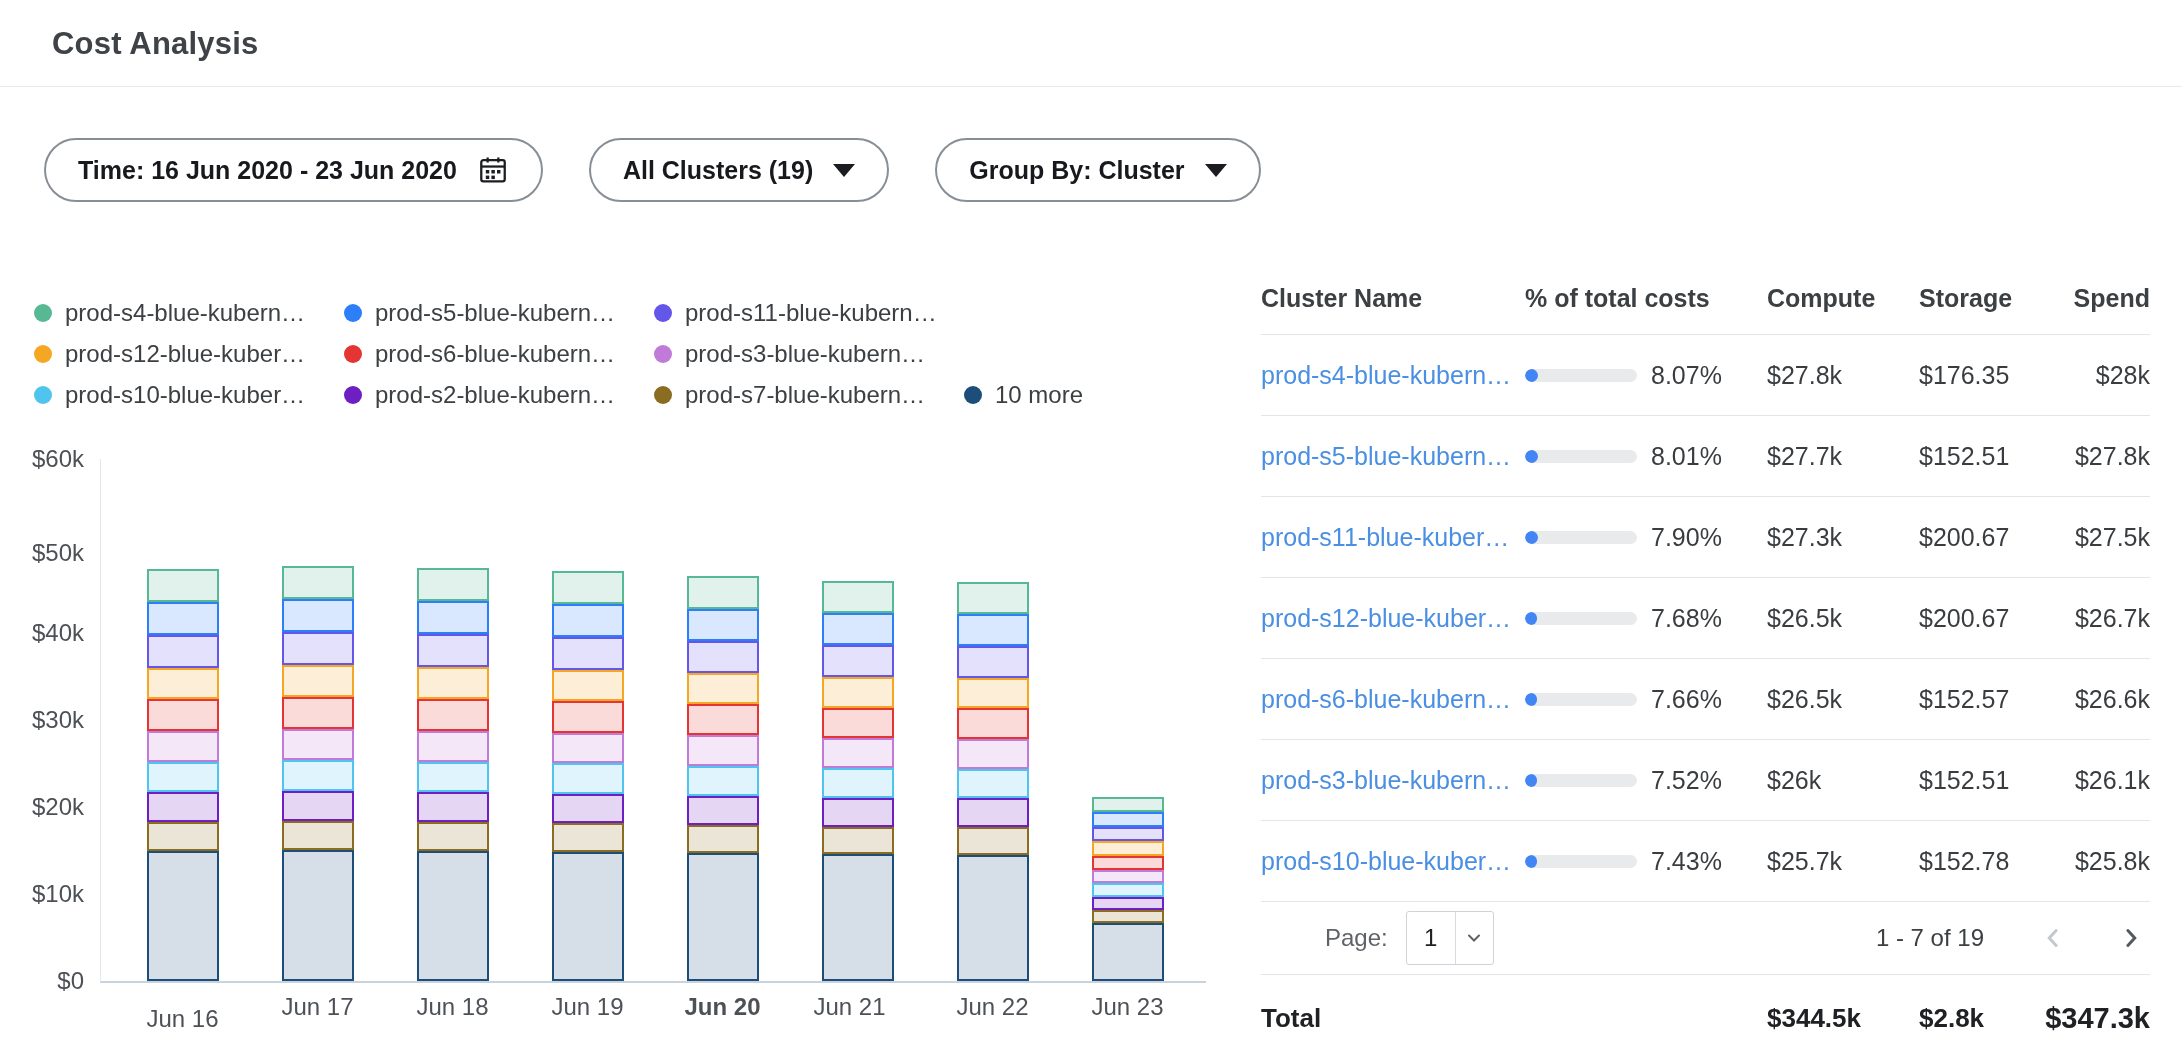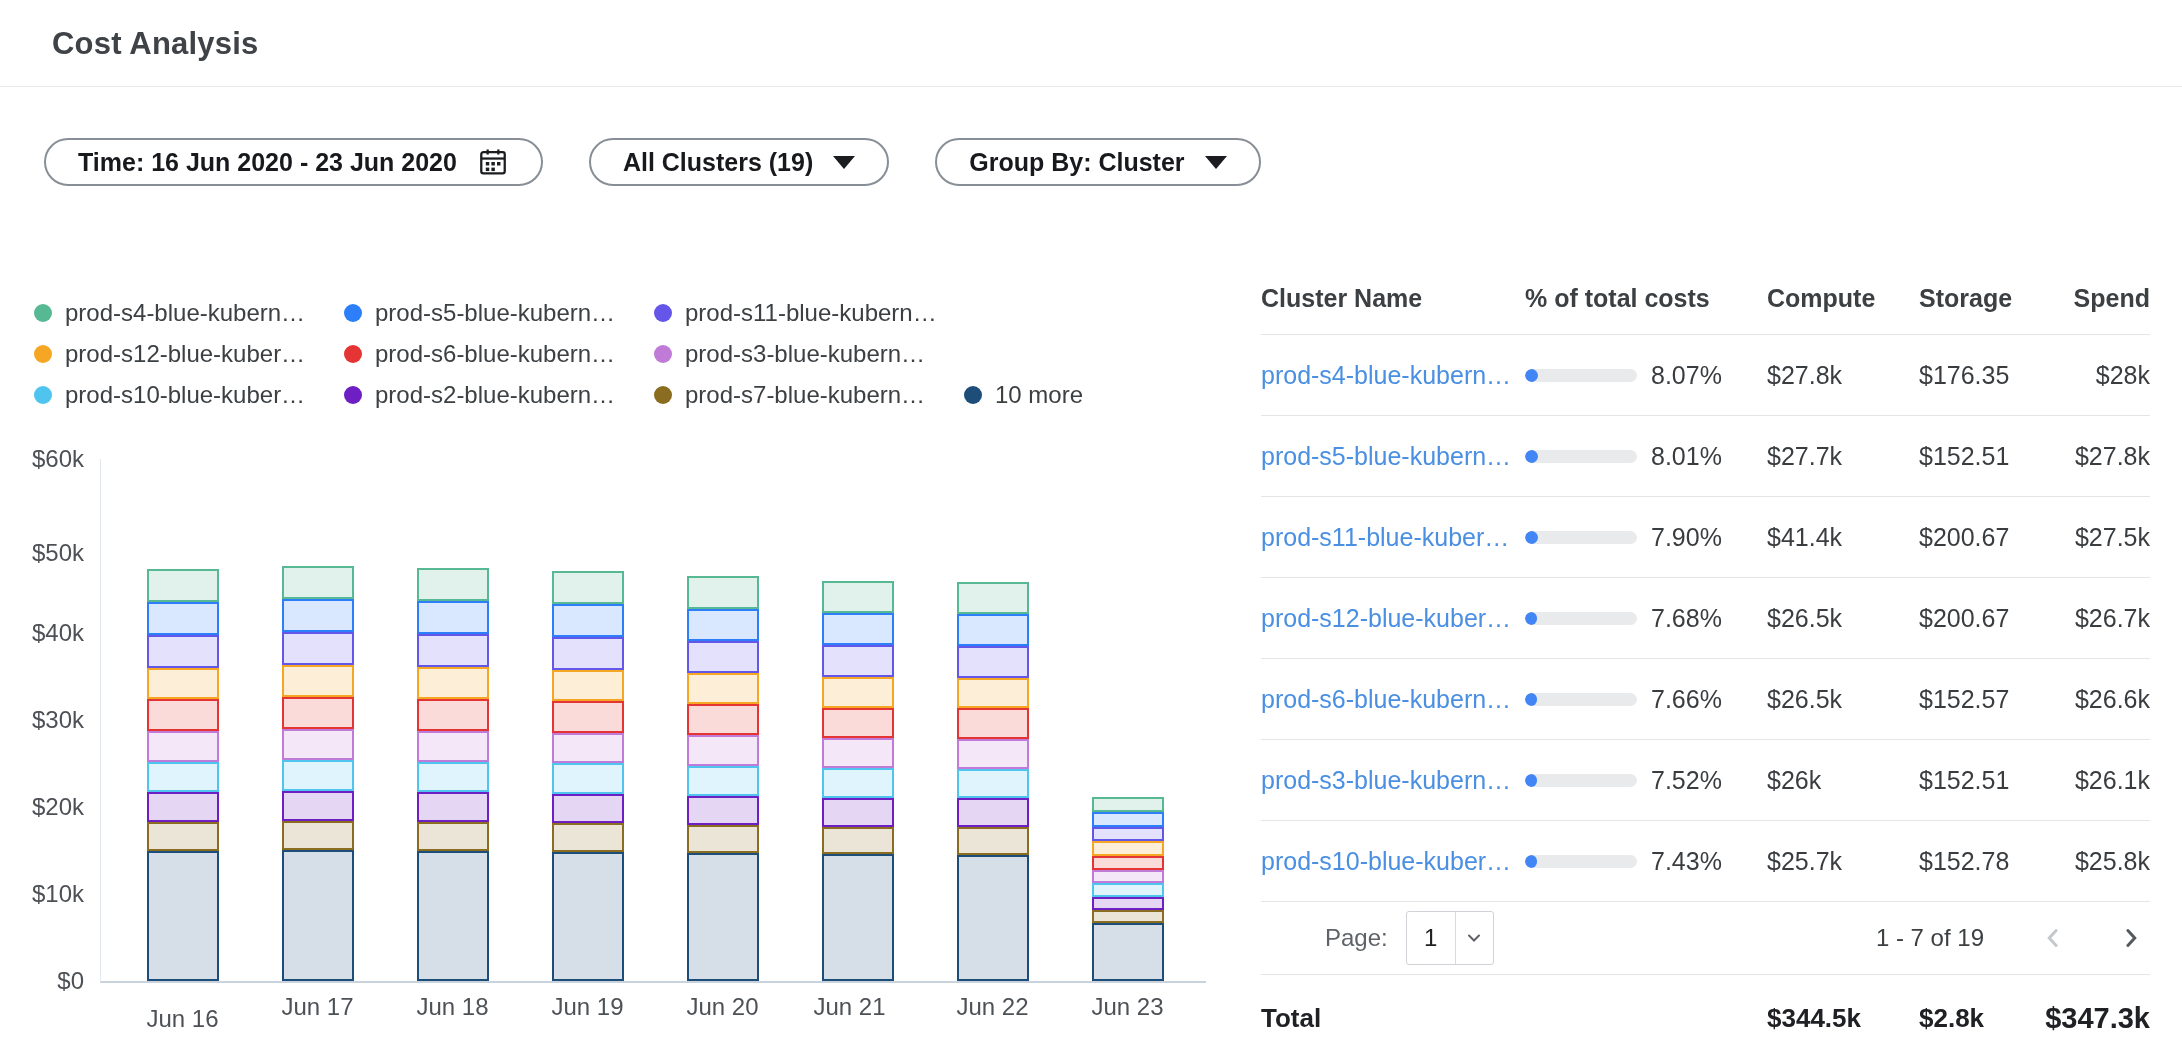--- a/index.html
+++ b/index.html
@@ -3,21 +3,21 @@
 <meta charset="utf-8">
 <style>
   html,body { margin:0; padding:0; background:#fff; }
   body { font-family:"Liberation Sans", sans-serif; color:#3c4043; }
   .screen { position:relative; width:2182px; height:1052px; background:#fff; overflow:hidden; }
 
   .page-title { position:absolute; left:44px; top:18px; margin:8px; font-size:31px; font-weight:600; color:#3f4347; letter-spacing:.2px; }
   .divider { position:absolute; left:0; right:0; top:86px; height:1px; background:#e8eaed; }
 
   .filters { position:absolute; left:44px; top:138px; display:flex; gap:46px; }
-  .pill { display:flex; align-items:center; gap:20px; height:48px; padding:0 32px; border:2px solid #878e95; border-radius:40px; background:#fff; font-family:inherit; font-size:25px; font-weight:bold; color:#17191c; cursor:pointer; }
+  .pill { display:flex; align-items:center; gap:20px; height:64px; padding:0 32px; border:2px solid #878e95; border-radius:40px; background:#fff; font-family:inherit; font-size:25px; font-weight:bold; color:#17191c; cursor:pointer; }
   .caret { width:0; height:0; border-left:11px solid transparent; border-right:11px solid transparent; border-top:13px solid #1a1c1f; }
 
   .legend { position:absolute; left:34px; top:292px; }
   .legend-row { display:flex; height:41px; align-items:center; }
   .legend-item { display:flex; align-items:center; gap:13px; width:310px; cursor:pointer; }
   .legend-item:last-child { width:auto; }
   .legend-dot { width:18px; height:18px; border-radius:50%; flex:none; }
   .legend-label { font-size:24px; color:#3c4043; white-space:nowrap; }
 
   .chart { position:absolute; left:0; top:459px; width:1240px; height:580px; }
@@ -237,21 +237,21 @@
       <div class="ytick" style="top: 421px;">$10k</div>
       <div class="ytick" style="top: 334px;">$20k</div>
       <div class="ytick" style="top: 247px;">$30k</div>
       <div class="ytick" style="top: 160px;">$40k</div>
       <div class="ytick" style="top: 80px;">$50k</div>
       <div class="ytick" style="top: -14px;">$60k</div>
       <div class="xlabel" style="left: 115px; margin-top: 12px;">Jun 16</div>
       <div class="xlabel" style="left: 250px;">Jun 17</div>
       <div class="xlabel" style="left: 385px;">Jun 18</div>
       <div class="xlabel" style="left: 520px;">Jun 19</div>
-      <div class="xlabel" style="left: 655px;">Jun 20</div>
+      <div class="xlabel" style="left: 655px; font-weight: bold;">Jun 20</div>
       <div class="xlabel" style="left: 782px;">Jun 21</div>
       <div class="xlabel" style="left: 925px;">Jun 22</div>
       <div class="xlabel" style="left: 1060px;">Jun 23</div>
     </div>
 
   <div class="table">
     <div class="grid-row thead">
       <span>Cluster Name</span>
       <span>% of total costs</span>
       <span>Compute</span>
@@ -285,21 +285,21 @@
           <div class="td spend">$27.8k</div>
         </div>
         <div class="grid-row tr">
           <div class="td"><span class="cluster-link">prod-s11-blue-kuber…</span></div>
           <div class="td pct-cell">
             <span class="pct-track">
               <span class="pct-fill" style="width: 12.64px; background: rgb(66, 133, 244);"></span>
             </span>
             <span>7.90%</span>
           </div>
-          <div class="td">$41.4k</div>
+          <div class="td">$27.3k</div>
           <div class="td">$200.67</div>
           <div class="td spend">$27.5k</div>
         </div>
         <div class="grid-row tr">
           <div class="td"><span class="cluster-link">prod-s12-blue-kuber…</span></div>
           <div class="td pct-cell">
             <span class="pct-track">
               <span class="pct-fill" style="width: 12.288px; background: rgb(66, 133, 244);"></span>
             </span>
             <span>7.68%</span>

